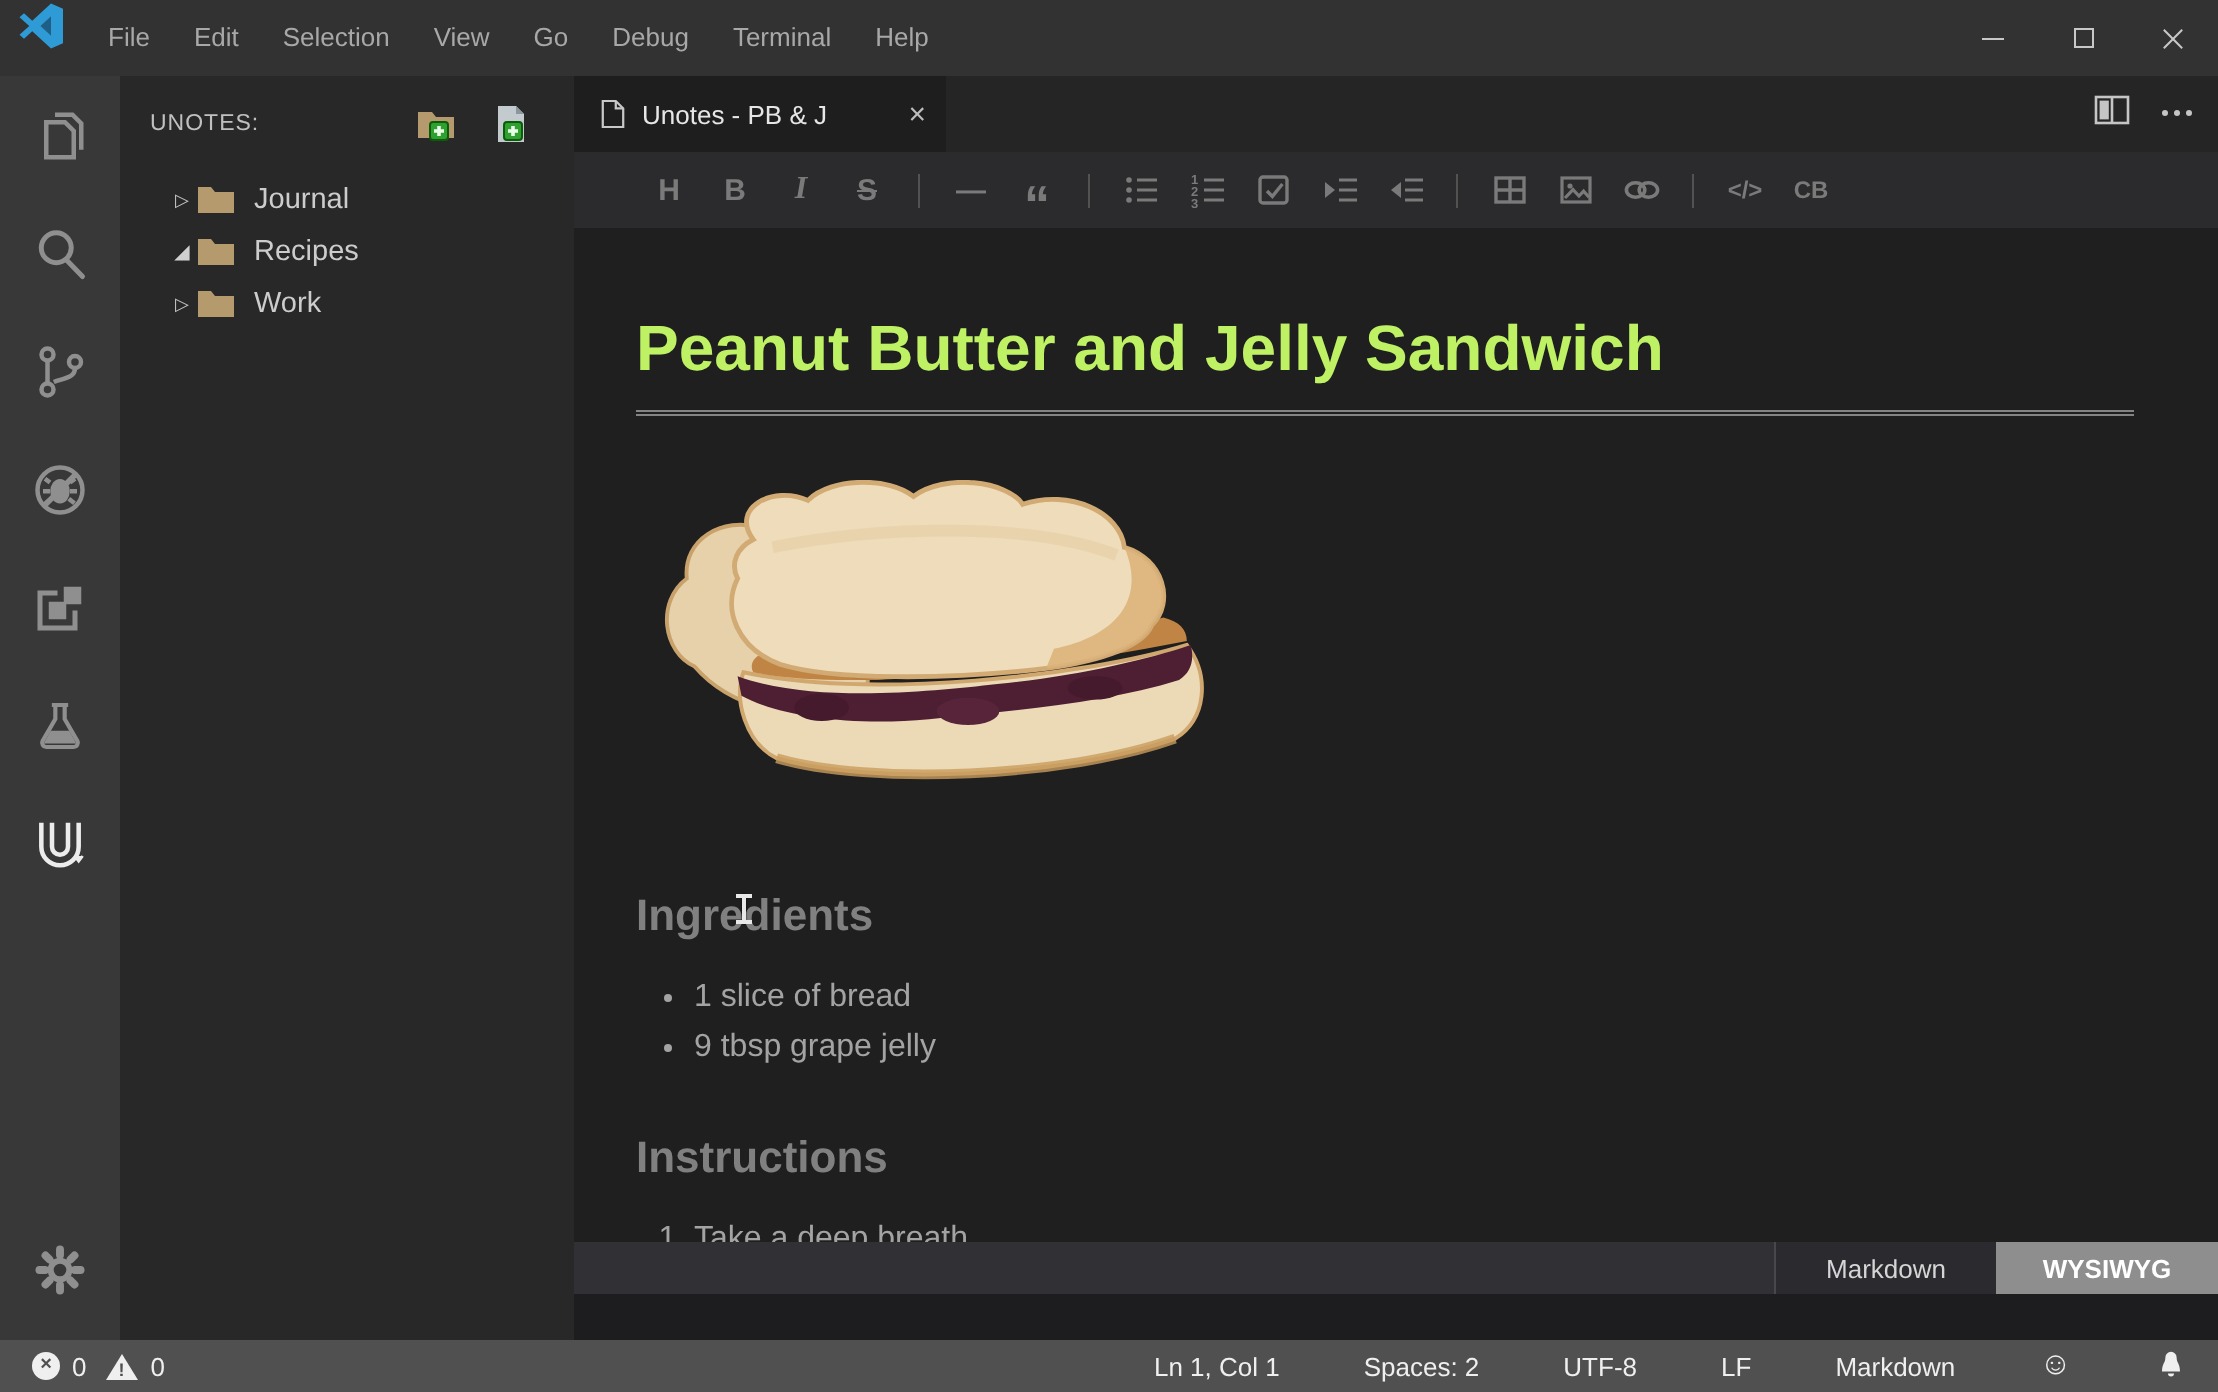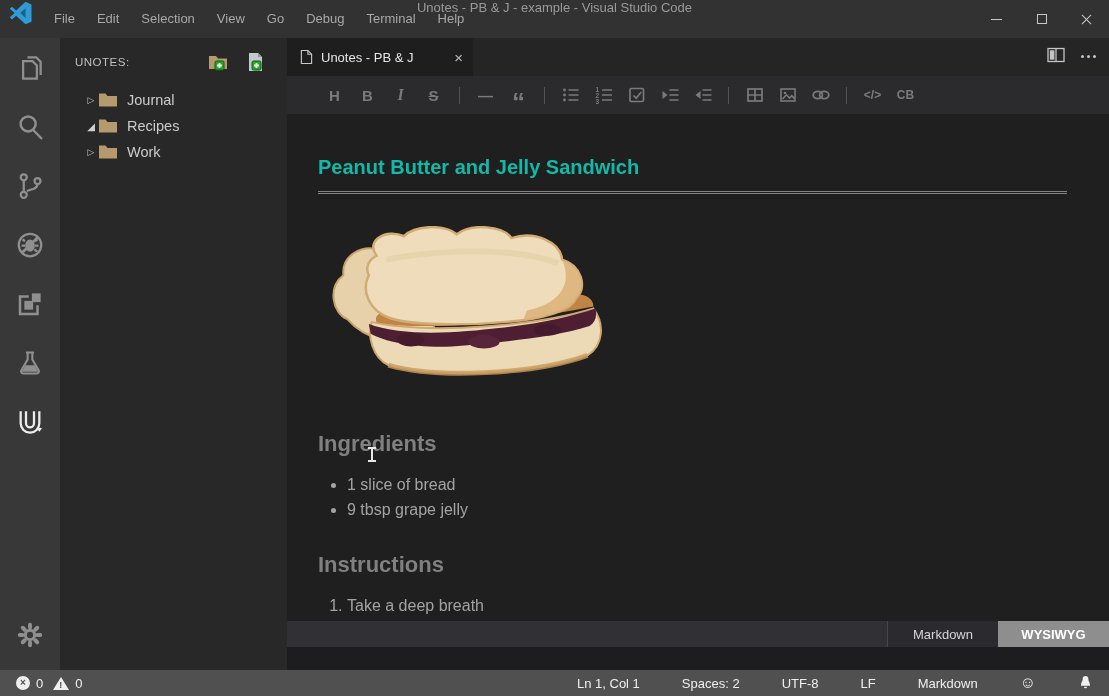--- a/index.html
+++ b/index.html
@@ -65,21 +65,21 @@
   .tb.it { font-family:"Liberation Serif", serif; font-style:italic; font-size:16px; }
   .tb.st { text-decoration:line-through; }
   .tb.qt { font-size:26px; line-height:8px; padding-top:14px; overflow:hidden; }
   .tb.sm { font-size:12px; letter-spacing:0; }
   .tb svg { display:block; }
   .tb-sep { width:1px; height:17px; background:#525252; margin:0 9px; }
 
   
   .content { flex:1; position:relative; overflow:hidden; background:#1f1f1f; }
   .doc { padding:0 42px 0 31px; }
-  .doc h1 { margin-top:42px; color:#14b8a6; font-size:20px; font-weight:700; }
+  .doc h1 { margin-top:42px; color:#bef264; font-size:32px; font-weight:700; }
   .title-rule { margin-top:12px; height:3px; border-top:1px solid #848484; border-bottom:1px solid #848484; }
   .figure { margin-top:32px; width:293px; height:162px; }
   .doc h2 { color:#808080; font-size:22px; font-weight:700; }
   .h2-ing { margin-top:43px; }
   .h2-ins { margin-top:30px; }
   .doc ul, .doc ol { margin-top:16px; padding-left:29px; color:#a3a3a3; font-size:16px; }
   .doc li { line-height:24.5px; }
   .cursor-ibeam { position:absolute; left:84px; top:333px; width:2px; height:15px; background:#e8e8e8;
                   box-shadow:0 0 1px #000; }
   .cursor-ibeam::before, .cursor-ibeam::after { content:""; position:absolute; left:-3px; width:8px; height:2px; background:#e8e8e8; }
@@ -117,21 +117,20 @@
   <div class="menus">
     <span class="menu-item">File</span>
     <span class="menu-item">Edit</span>
     <span class="menu-item">Selection</span>
     <span class="menu-item">View</span>
     <span class="menu-item">Go</span>
     <span class="menu-item">Debug</span>
     <span class="menu-item">Terminal</span>
     <span class="menu-item">Help</span>
   </div>
-  <span class="win-title">Unotes - PB &amp; J - example - Visual Studio Code</span>
   <div class="win-controls">
     <span class="win-btn">
         <span class="glyph-min"></span>
       </span>
     <span class="win-btn">
         <span class="glyph-max"></span>
       </span>
     <span class="win-btn">
         <span class="glyph-close">
           <i></i>

